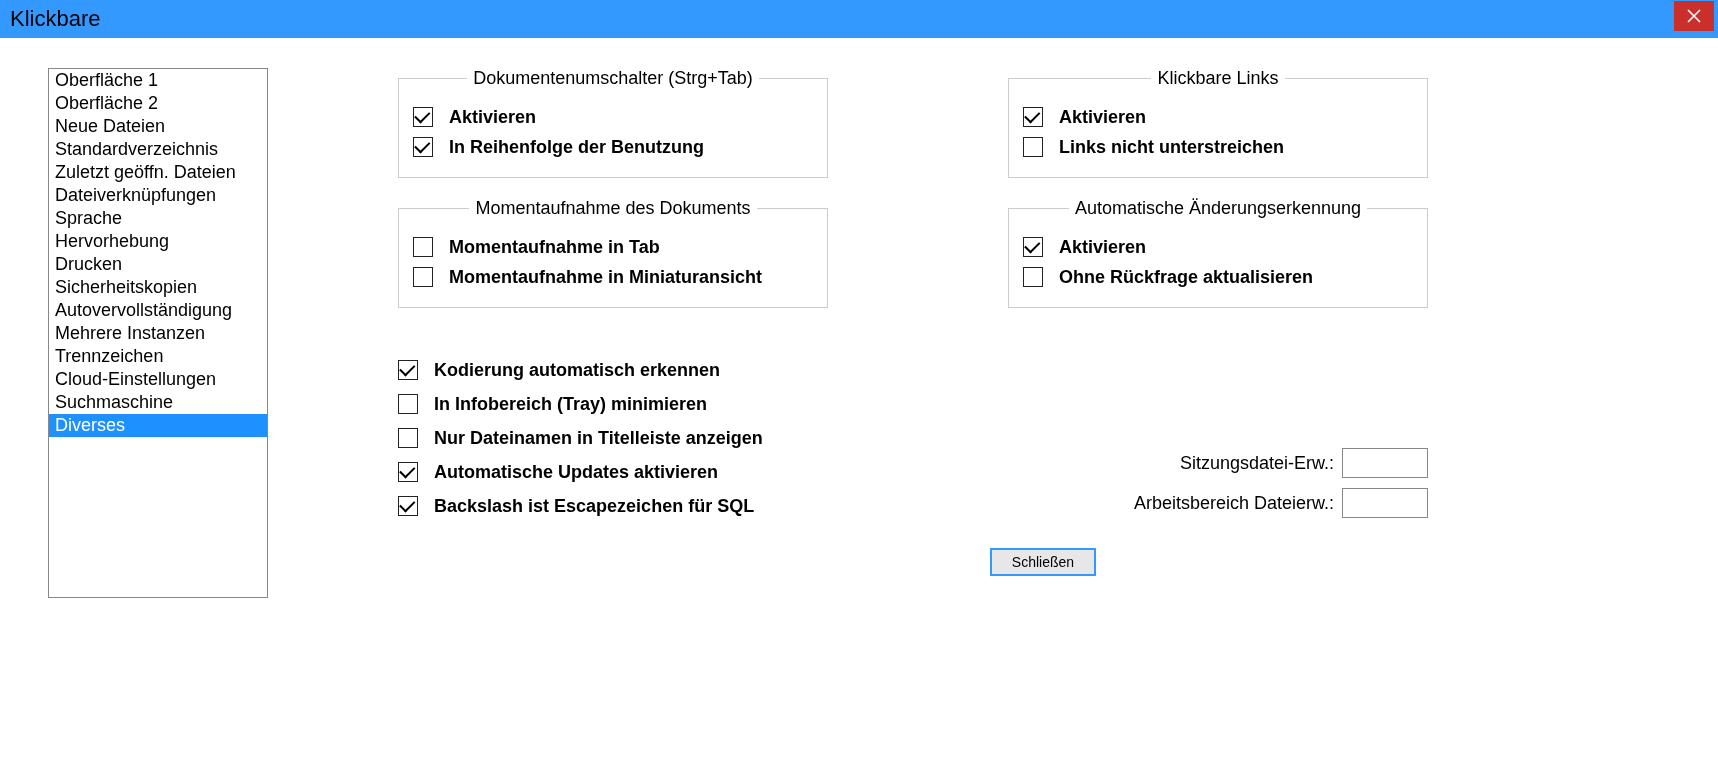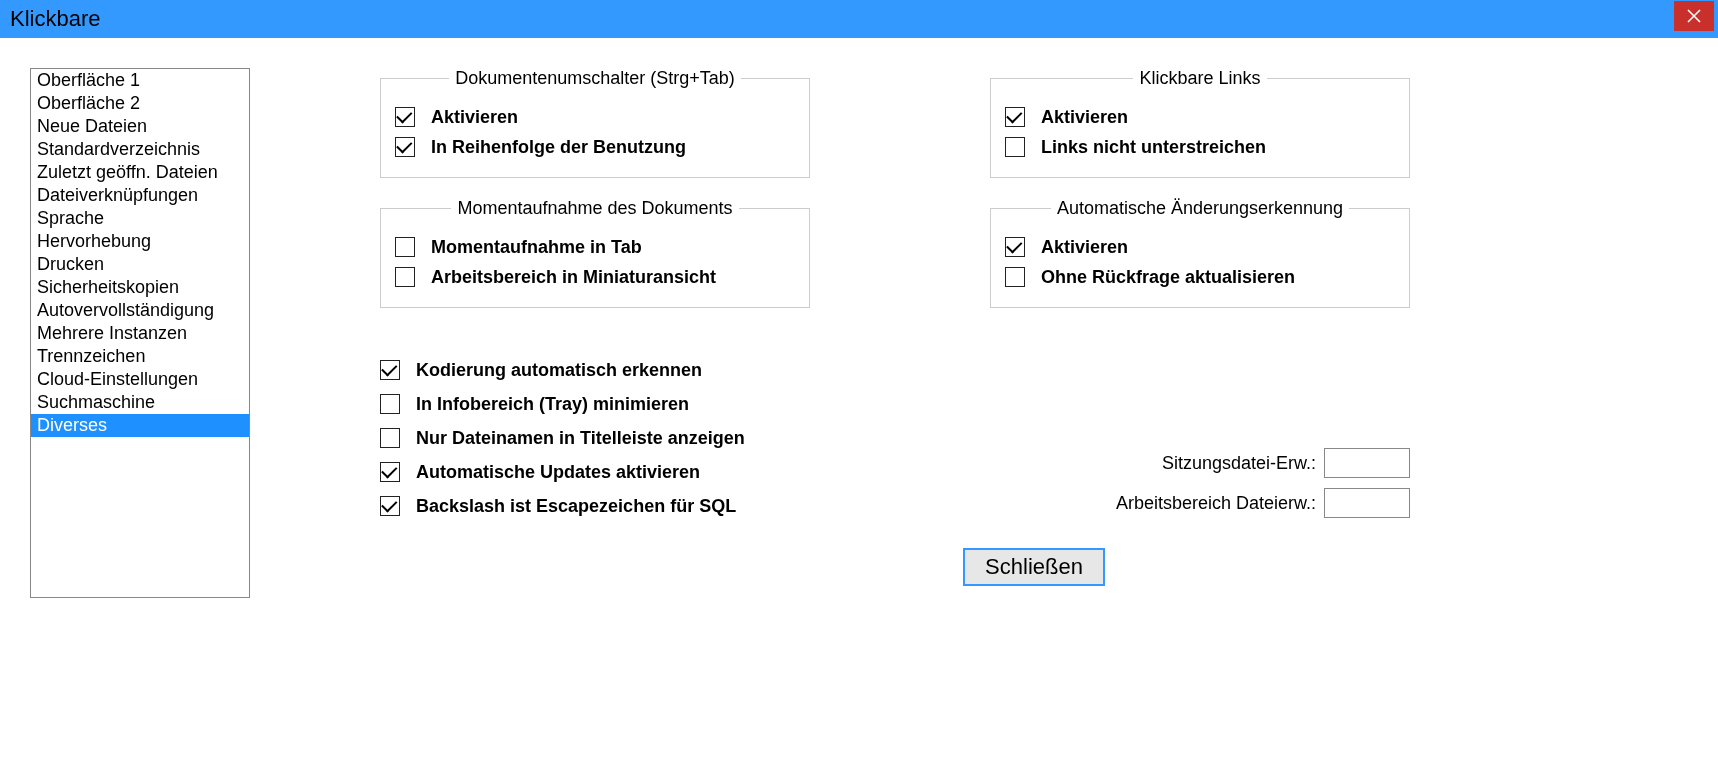--- a/index.html
+++ b/index.html
@@ -31,21 +31,21 @@
     align-items: center;
     justify-content: center;
     margin-right: 4px;
     margin-top: -6px;
     cursor: pointer;
   }
   .close-btn svg { display: block; }
 
   .dialog-body {
     display: flex;
-    padding: 30px 30px 20px 30px;
+    padding: 30px 30px 20px 48px;
     gap: 130px;
     background: #fff;
   }
 
   .listbox {
     width: 220px;
     height: 530px;
     border: 1px solid #888;
     background: #fff;
     overflow: hidden;
@@ -140,21 +140,21 @@
 
   .button-row {
     display: flex;
     justify-content: center;
     margin-top: 20px;
   }
   .close-dialog-btn {
     border: 2px solid #3399ff;
     background: #e7e7e7;
     font-family: inherit;
-    font-size: 22px;
+    font-size: 14px;
     padding: 4px 20px;
     cursor: pointer;
   }
 </style>
 </head>
 <body>
 
 <div class="titlebar">
   <span class="title">Klickbare</span>
   <div class="close-btn">
@@ -206,21 +206,21 @@
 
         <fieldset class="group">
           <legend>Momentaufnahme des Dokuments</legend>
           <div id="grp-snapshot">
               <div class="check-row">
                 <span class="checkbox"></span>
                 <span class="check-label">Momentaufnahme in Tab</span>
               </div>
               <div class="check-row">
                 <span class="checkbox"></span>
-                <span class="check-label">Arbeitsbereich in Miniaturansicht</span>
+                <span class="check-label">Momentaufnahme in Miniaturansicht</span>
               </div>
             </div>
         </fieldset>
 
         <div class="standalone-list" id="standalone-list">
             <div class="check-row standalone">
               <span class="checkbox checked"></span>
               <span class="check-label">Kodierung automatisch erkennen</span>
             </div>
             <div class="check-row standalone">

